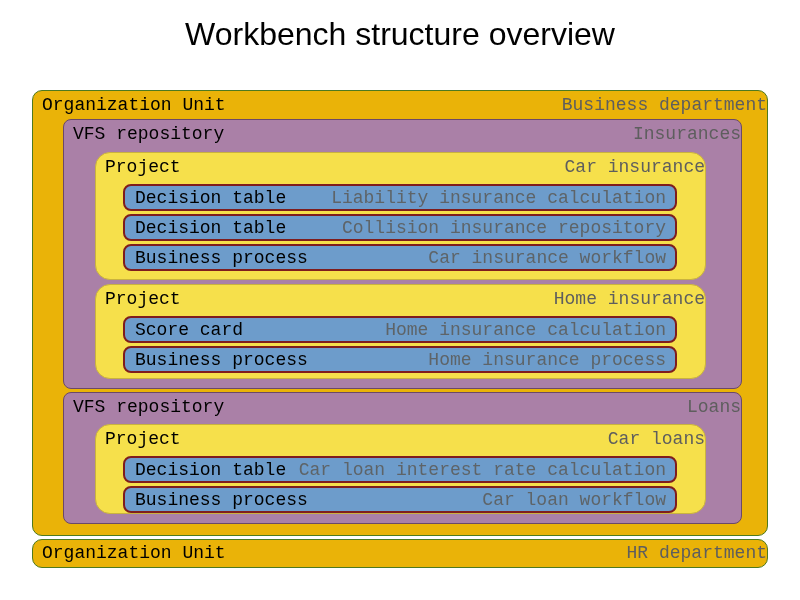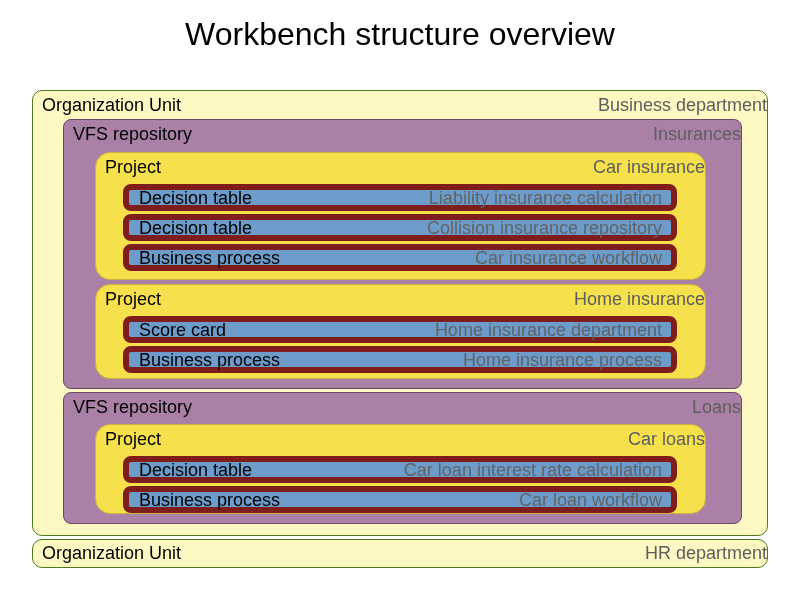--- a/index.html
+++ b/index.html
@@ -16,23 +16,24 @@
     padding-top: 16px;
     height: 62px;
     line-height: 36px;
     text-align: center;
     font-size: 32px;
     color: #000000;
     font-weight: 400;
   }
   .org-unit {
     margin: 0 32px;
-    background: #fef9c3;
+    background: #eab308;
     border: 1.5px solid #4D7A20;
     border-radius: 10px;
+    font-family: Liberation Mono, monospace;
   }
   .org-unit.tall  { margin-top: 28px; height: 446px; }
   .org-unit.short { margin-top: 3px;  height: 29px; }
   .hrow {
     position: relative;
     height: 28px;
     font-size: 18px;
     white-space: nowrap;
   }
   .org-unit.short .hrow { height: 26px; }
@@ -62,21 +63,21 @@
     border-radius: 15px;
   }
   .p-1 { height: 128px; }
   .p-2 { height: 95px; }
   .p-3 { margin-top: 3px; height: 90px; }
   .asset {
     position: relative;
     margin: 3px 28px 0 27px;
     height: 27px;
     background: #6D9CCB;
-    border: 6px solid #7f1d1d;
+    border: 2px solid #7f1d1d;
     border-radius: 8px;
     font-size: 18px;
     white-space: nowrap;
     padding-left: 44px;
   }
   .asset .type {
     position: absolute; left: 10px; top: 50%;
     transform: translateY(-50%);
     color: #000000;
   }
@@ -124,21 +125,21 @@
         </div>
       </div>
 
       <div class="project p-2">
         <div class="hrow">
           <span class="type">Project</span>
           <span class="name">Home insurance</span>
         </div>
         <div class="asset">
           <span class="type">Score card</span>
-          <span class="name">Home insurance department</span>
+          <span class="name">Home insurance calculation</span>
         </div>
         <div class="asset">
           <span class="type">Business process</span>
           <span class="name">Home insurance process</span>
         </div>
       </div>
     </div>
 
     <div class="repo repo-2">
       <div class="hrow">

